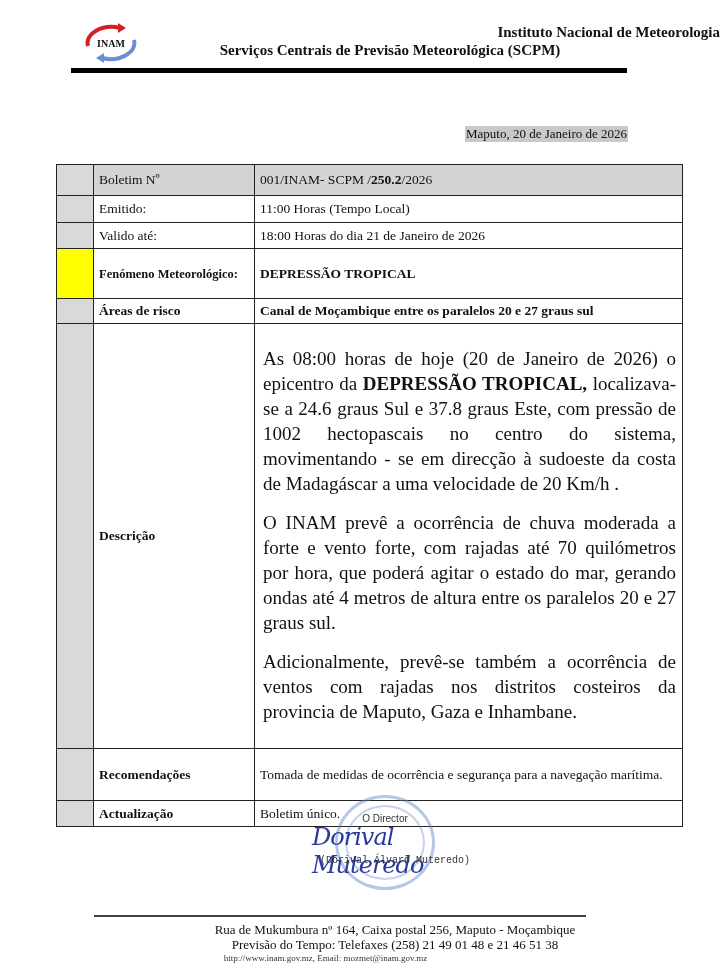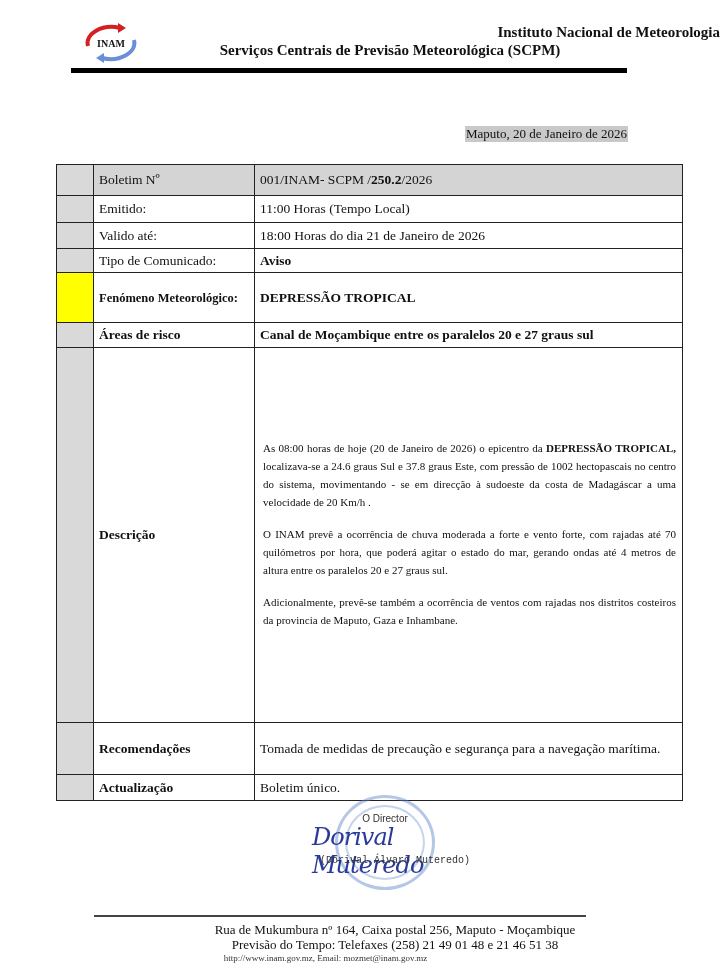--- a/index.html
+++ b/index.html
@@ -10,21 +10,21 @@
   .org2 { position:absolute; left:0; width:720px; top:42px; text-align:center; font-weight:bold; font-size:15px; padding-left:60px; box-sizing:border-box; }
   .rule { position:absolute; left:71px; top:68px; width:556px; height:5px; background:#000; }
   .date { position:absolute; left:465px; top:126px; font-size:13px; background:#c9c9c9; padding:0 1px; }
   table.bul { position:absolute; left:56px; top:164px; width:627px; border-collapse:collapse; font-size:13.5px; }
   table.bul td { border:1.5px solid #222; vertical-align:middle; padding:0 5px; }
   td.side { width:36px; background:#d9d9d9; padding:0 !important; }
   td.side.yellow { background:#ffff00; }
   td.lbl { width:150px; }
   td.hl { background:#d4d4d4; }
   .b { font-weight:bold; }
-  .desc p { margin:0 0 14px 0; text-align:justify; line-height:18px; font-size:11px; }
+  .desc p { margin:0 0 14px 0; text-align:justify; line-height:25px; font-size:19px; }
   .sig { position:absolute; left:300px; top:795px; width:160px; height:95px; }
   .stamp { position:absolute; left:35px; top:0; width:100px; height:95px; border-radius:50%; border:3px solid rgba(90,130,200,0.45); box-sizing:border-box; }
   .stamp2 { position:absolute; left:45px; top:10px; width:80px; height:75px; border-radius:50%; border:2px solid rgba(90,130,200,0.35); box-sizing:border-box; }
   .dir { position:absolute; left:0; width:170px; top:18px; text-align:center; font-family:"Liberation Sans", sans-serif; font-size:10px; color:#333; }
   .scrib { position:absolute; left:12px; top:28px; font-family:"DejaVu Serif", serif; font-style:italic; font-size:24px; color:#2a3a9a; letter-spacing:-1px; }
   .dname { position:absolute; left:0; width:170px; top:60px; text-align:right; font-family:Liberation Mono, monospace; font-size:10px; color:#333; }
   .foot-rule { position:absolute; left:94px; top:915px; width:492px; height:2px; background:#444; }
   .foot1 { position:absolute; left:0; width:720px; top:922px; text-align:center; font-size:13px; padding-left:70px; box-sizing:border-box; }
   .foot2 { position:absolute; left:0; width:720px; top:937px; text-align:center; font-size:13px; padding-left:70px; box-sizing:border-box; }
   .foot3 { position:absolute; left:0; width:581px; top:953px; text-align:center; font-size:9px; padding-left:70px; box-sizing:border-box; color:#333; }
@@ -58,25 +58,20 @@
   <tr style="height:27px">
     <td class="side"></td>
     <td class="lbl">Emitido:</td>
     <td>11:00 Horas (Tempo Local)</td>
   </tr>
   <tr style="height:26px">
     <td class="side"></td>
     <td class="lbl">Valido até:</td>
     <td>18:00 Horas do dia 21 de Janeiro de 2026</td>
   </tr>
-  <tr style="height:24px">
-    <td class="side"></td>
-    <td class="lbl">Tipo de Comunicado:</td>
-    <td class="b">Aviso</td>
-  </tr>
   <tr style="height:50px">
     <td class="side yellow"></td>
     <td class="lbl b" style="line-height:24px;font-size:12.5px">Fenómeno Meteorológico:</td>
     <td class="b">DEPRESSÃO TROPICAL</td>
   </tr>
   <tr style="height:25px">
     <td class="side"></td>
     <td class="lbl b">Áreas de risco</td>
     <td class="b">Canal de Moçambique entre os paralelos 20 e 27 graus sul</td>
   </tr>
@@ -85,21 +80,21 @@
     <td class="lbl b">Descrição</td>
     <td class="desc" style="padding:22px 6px 10px 8px">
       <p><span>As 08:00 horas de hoje (20 de Janeiro de 2026) o epicentro da </span><span class="b">DEPRESSÃO TROPICAL,</span><span> localizava-se a 24.6 graus Sul e 37.8 graus Este, com pressão de 1002 hectopascais no centro do sistema, movimentando - se em direcção à sudoeste da costa de Madagáscar a uma velocidade de 20 Km/h .</span></p>
       <p>O INAM prevê a  ocorrência de chuva moderada a forte e vento forte, com rajadas até 70 quilómetros por hora, que poderá agitar o estado do mar, gerando ondas até 4 metros de altura entre os paralelos 20 e 27 graus sul.</p>
       <p> Adicionalmente, prevê-se também a ocorrência de ventos  com rajadas nos distritos costeiros da provincia de Maputo, Gaza e Inhambane.</p>
     </td>
   </tr>
   <tr style="height:52px">
     <td class="side"></td>
     <td class="lbl b">Recomendações</td>
-    <td style="line-height:25px">Tomada de medidas de precaução e segurança para a navegação marítima.</td>
+    <td style="line-height:25px">Tomada de medidas de ocorrência e segurança para a navegação marítima.</td>
   </tr>
   <tr style="height:26px">
     <td class="side"></td>
     <td class="lbl b">Actualização</td>
     <td>Boletim único.</td>
   </tr>
 </tbody>
   </table>
 
 <div class="sig">

